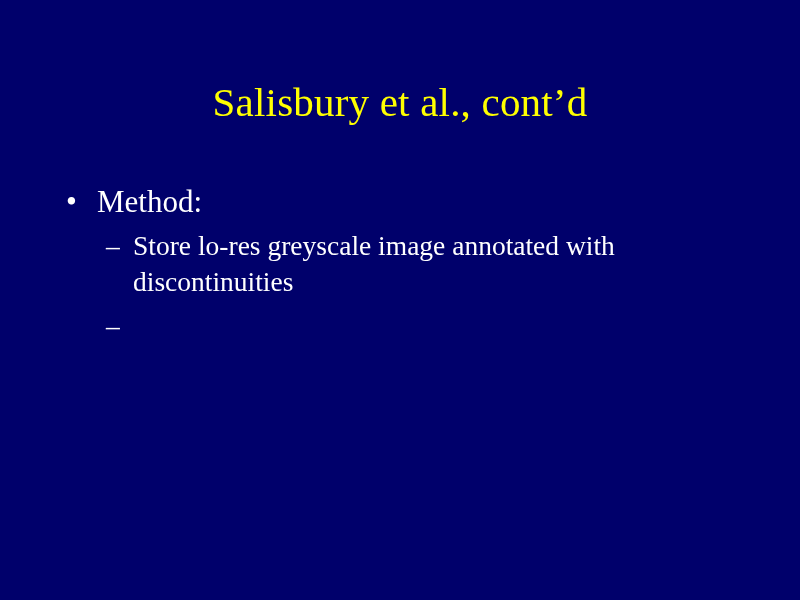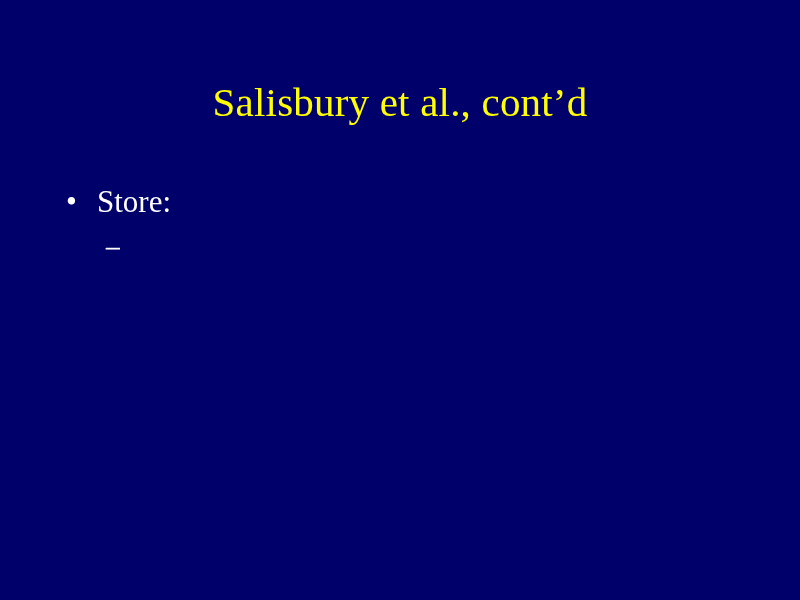--- a/index.html
+++ b/index.html
@@ -78,25 +78,26 @@
 <body>
 
 <div class="slide">
 
   <div class="slide-title">Salisbury et al., cont’d</div>
 
   <div class="body-block">
 
     <div class="bullet-l1">
       <span class="marker">•</span>
-      <span class="bullet-text">Store:</span>
+      <span class="bullet-text">Method:</span>
     </div>
 
     <div class="bullet-l2">
       <span class="marker">–</span>
+      <span class="bullet-text">Store lo-res greyscale image annotated with discontinuities</span>
     </div>
 
     <div class="bullet-l2">
       <span class="marker">–</span>
     </div>
 
   </div>
 </div>
 
 </body></html>

